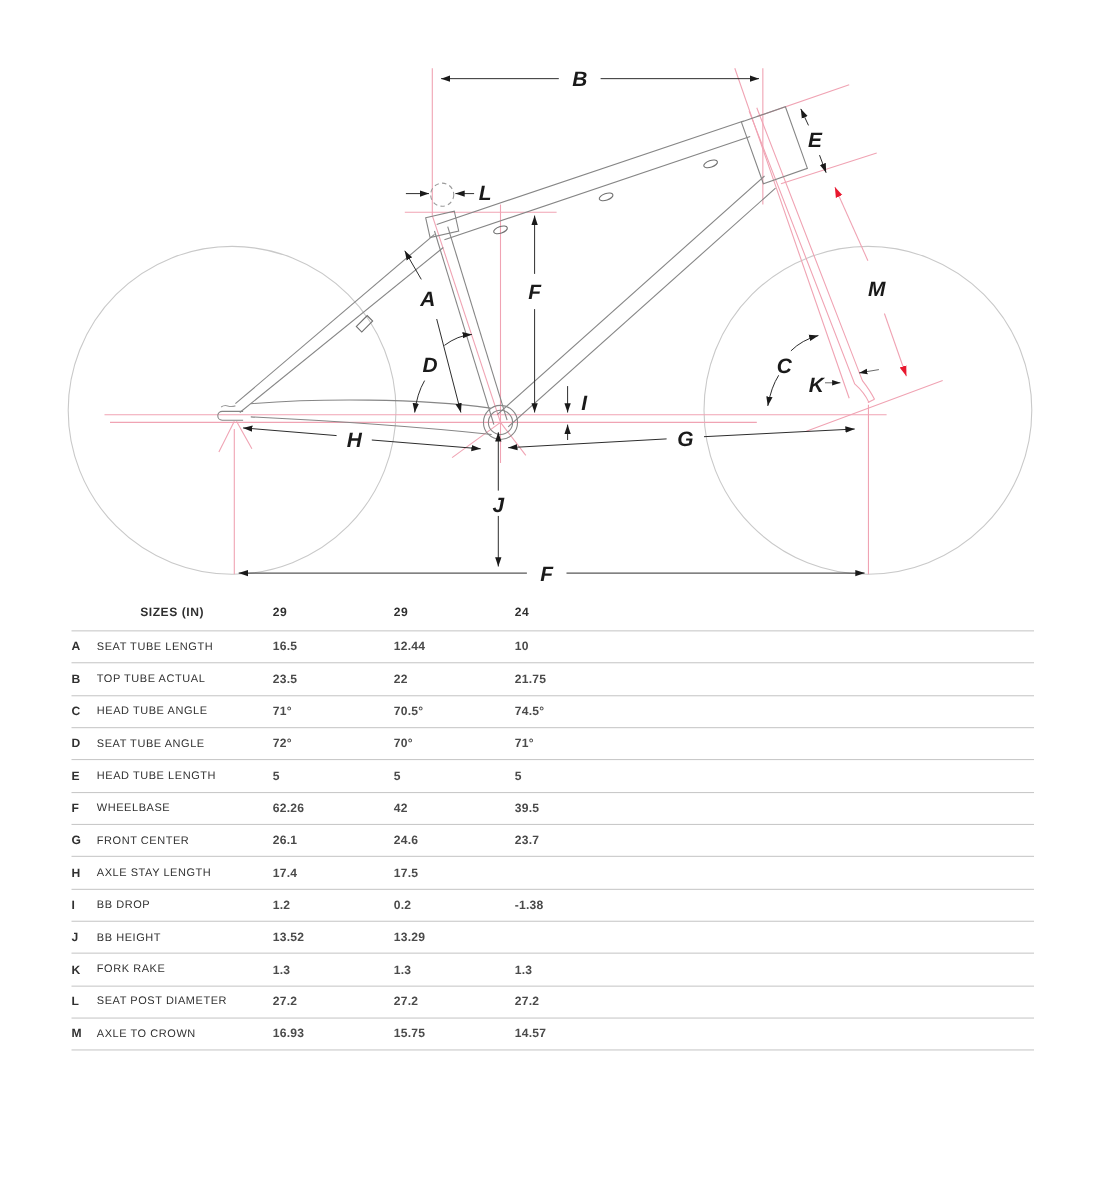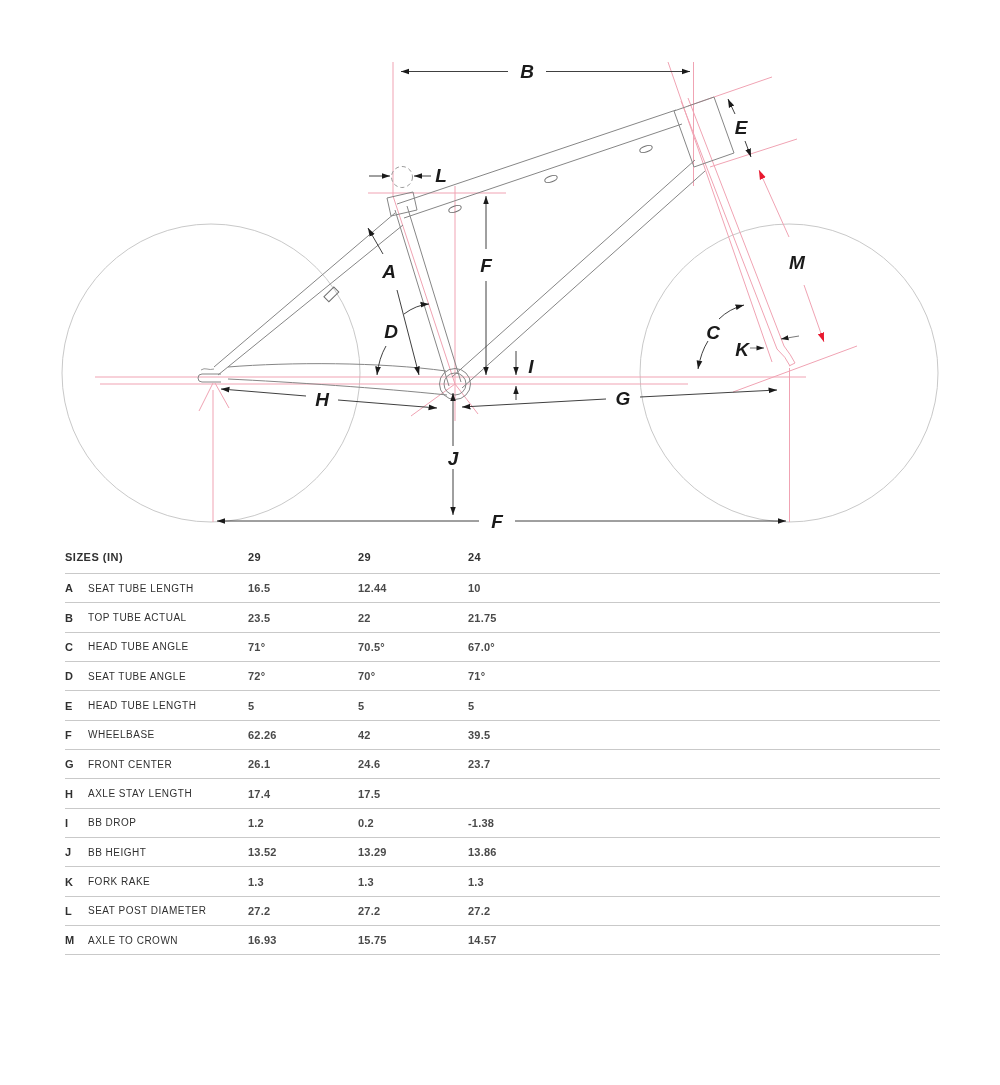--- a/index.html
+++ b/index.html
@@ -7,21 +7,21 @@
   .diagram-wrap{position:absolute;top:0;left:0;width:1000px;height:540px;}
   svg{display:block;}
   svg text.dim{font-family:"Liberation Sans",sans-serif;font-size:19px;font-weight:bold;font-style:italic;
     fill:#1a1a1a;text-anchor:middle;paint-order:stroke;stroke:#ffffff;stroke-width:6px;stroke-linejoin:round;}
   .geo-table{position:absolute;top:540px;left:65px;width:875px;}
   .thead{display:grid;grid-template-columns:23px 160px 110px 110px 1fr;align-items:center;
     height:33px;border-bottom:1px solid #c9c9c9;}
   .trow{display:grid;grid-template-columns:23px 160px 110px 110px 1fr;align-items:center;
     height:28.35px;border-bottom:1px solid #c9c9c9;}
   .hd{font-size:11px;font-weight:bold;color:#303030;letter-spacing:.5px;}
-  .hd.span2{grid-column:1 / span 2;}
+  .hd.span2{grid-column:1 / span 2;text-align:center;}
   .c-key{font-size:11px;font-weight:bold;color:#303030;letter-spacing:.4px;}
   .c-label{font-size:10px;font-weight:normal;color:#303030;letter-spacing:.5px;}
   .c-val{font-size:11px;font-weight:bold;color:#4a4a4a;letter-spacing:.2px;}
 </style>
 </head>
 <body>
 
 <div class="diagram-wrap">
 <svg width="1000" height="540" viewBox="0 0 1000 540">
   <defs>
@@ -191,21 +191,21 @@
         <div class="c-label">TOP TUBE ACTUAL</div>
         <div class="c-val">23.5</div>
         <div class="c-val">22</div>
         <div class="c-val">21.75</div>
       </div>
       <div class="trow">
         <div class="c-key">C</div>
         <div class="c-label">HEAD TUBE ANGLE</div>
         <div class="c-val">71°</div>
         <div class="c-val">70.5°</div>
-        <div class="c-val">67.0°</div>
+        <div class="c-val">74.5°</div>
       </div>
       <div class="trow">
         <div class="c-key">D</div>
         <div class="c-label">SEAT TUBE ANGLE</div>
         <div class="c-val">72°</div>
         <div class="c-val">70°</div>
         <div class="c-val">71°</div>
       </div>
       <div class="trow">
         <div class="c-key">E</div>
@@ -239,21 +239,20 @@
         <div class="c-label">BB DROP</div>
         <div class="c-val">1.2</div>
         <div class="c-val">0.2</div>
         <div class="c-val">-1.38</div>
       </div>
       <div class="trow">
         <div class="c-key">J</div>
         <div class="c-label">BB HEIGHT</div>
         <div class="c-val">13.52</div>
         <div class="c-val">13.29</div>
-        <div class="c-val">13.86</div>
       </div>
       <div class="trow">
         <div class="c-key">K</div>
         <div class="c-label">FORK RAKE</div>
         <div class="c-val">1.3</div>
         <div class="c-val">1.3</div>
         <div class="c-val">1.3</div>
       </div>
       <div class="trow">
         <div class="c-key">L</div>

